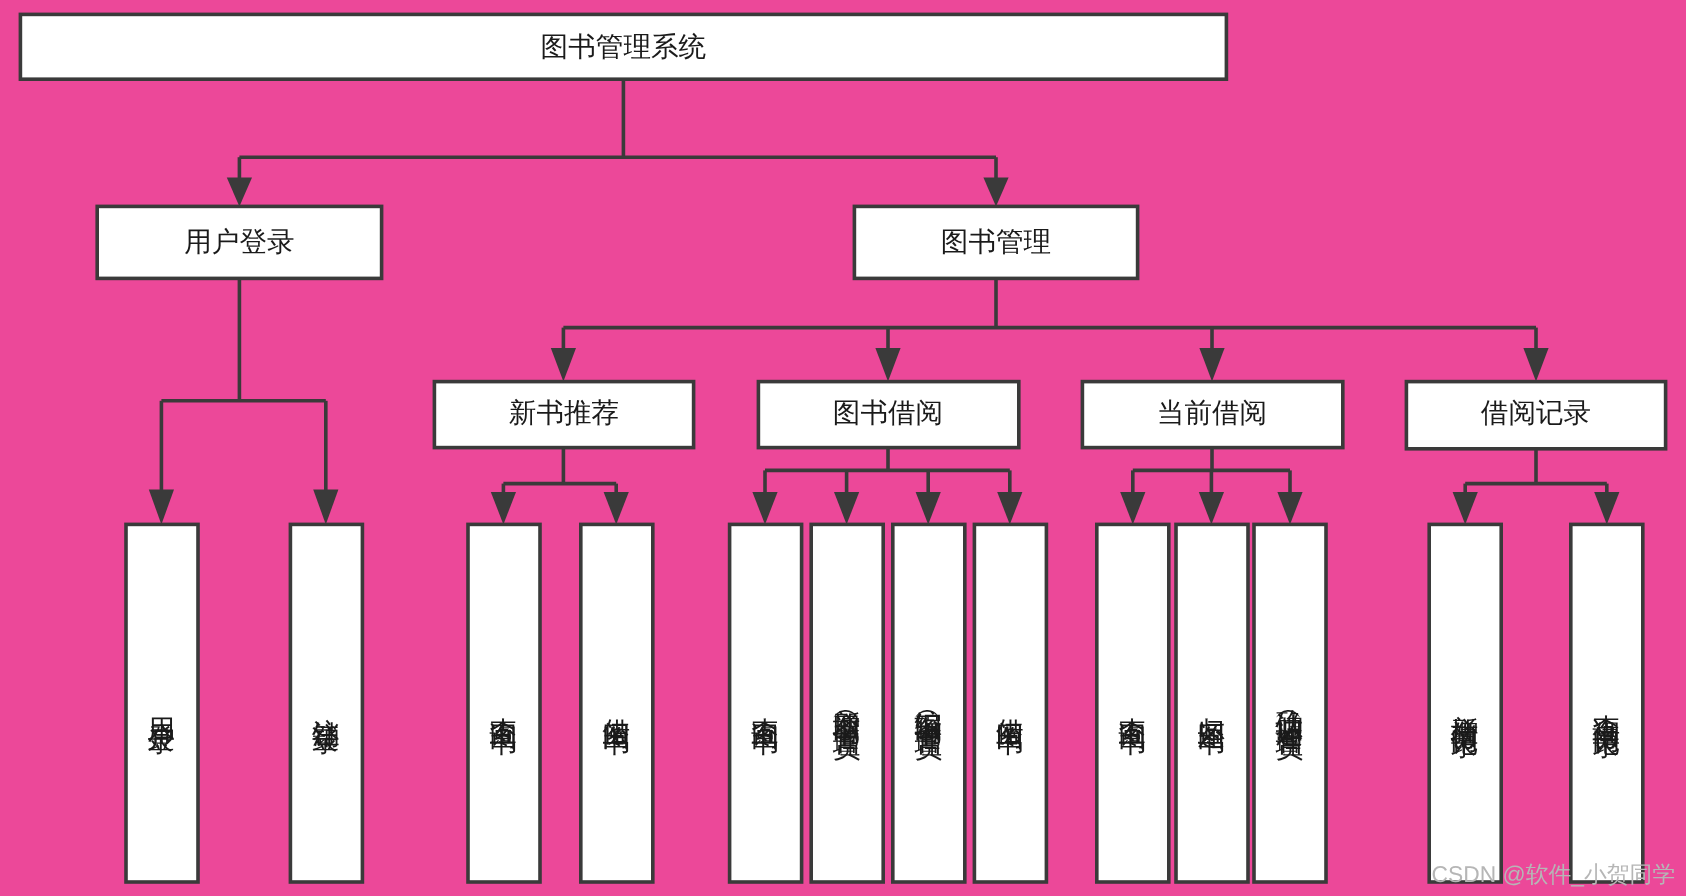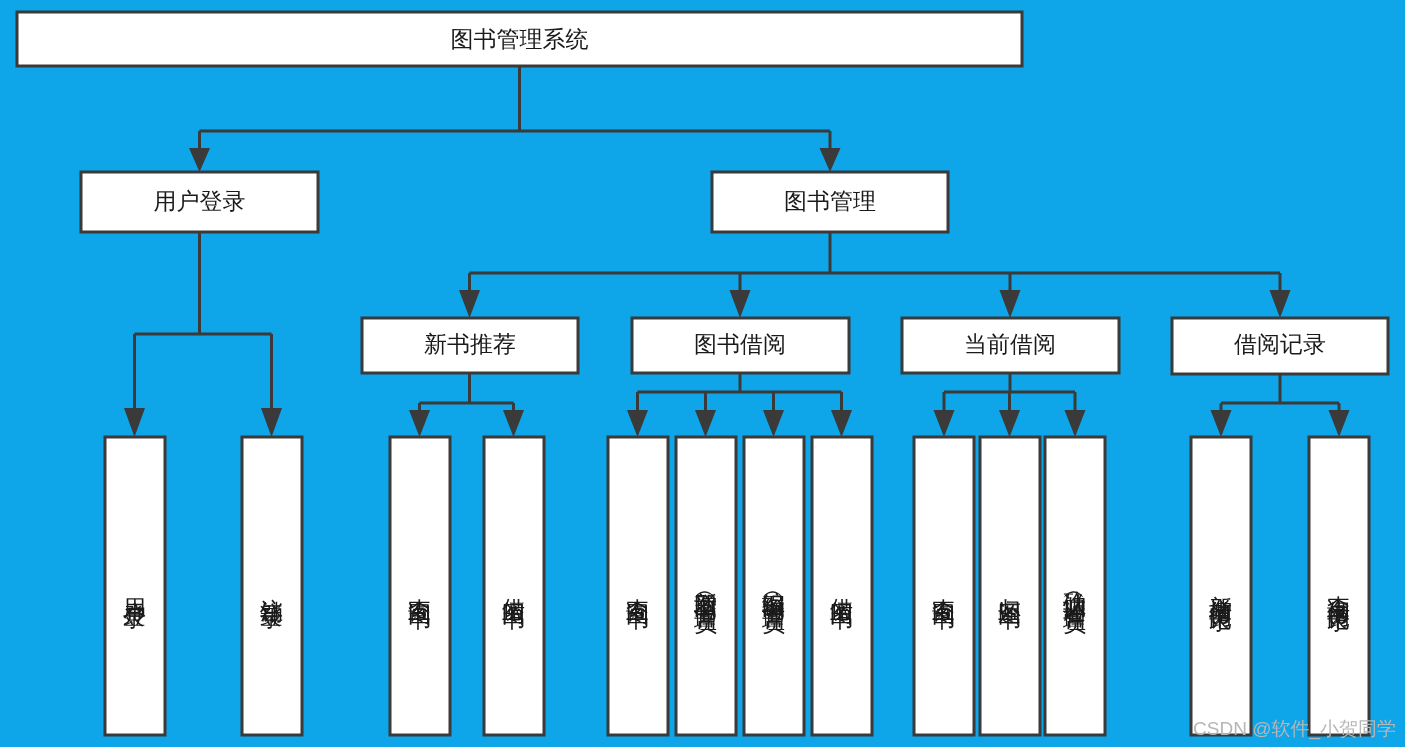--- a/index.html
+++ b/index.html
@@ -7,21 +7,21 @@
     padding: 0;
     background: #ffffff;
   }
   body {
     font-family: "Liberation Sans", "DejaVu Sans", sans-serif;
   }
   #diagram-root {
     position: relative;
     width: 1405px;
     height: 747px;
-    background: #0ea5e9;
+    background: #ec4899;
     overflow: hidden;
   }
   svg.diagram-canvas {
     position: absolute;
     left: 0;
     top: 0;
     width: 1405px;
     height: 747px;
     display: block;
   }

